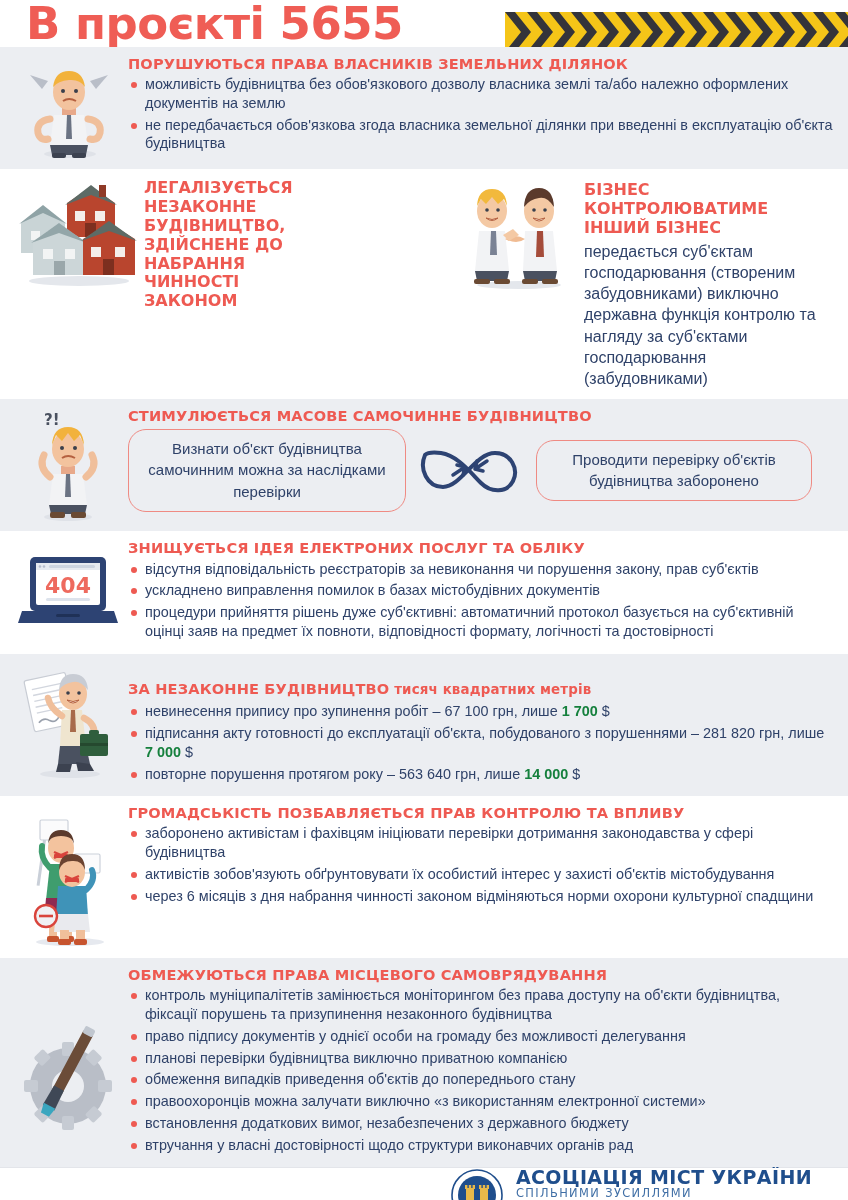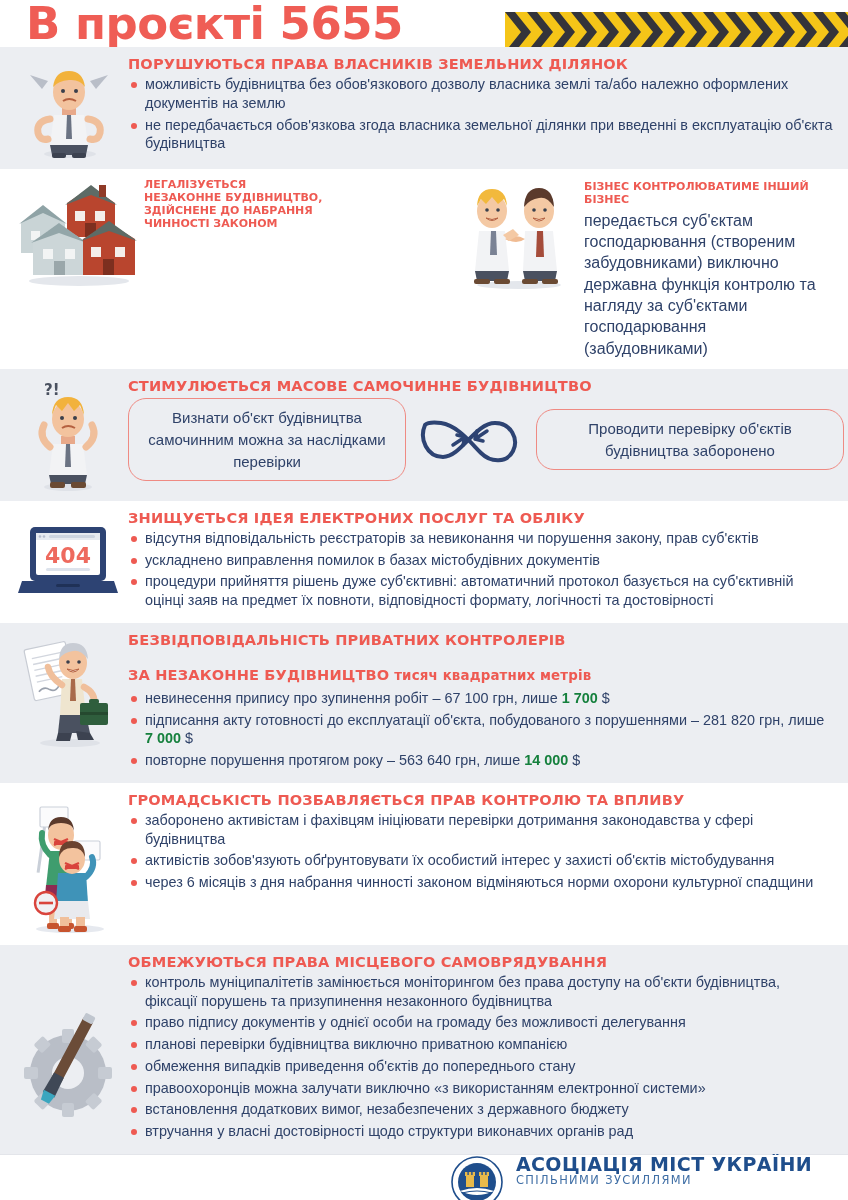--- a/index.html
+++ b/index.html
@@ -90,21 +90,21 @@
   }
   .red { color: #15803d; font-weight: bold; }
 
   
   .two-col { display: flex; width: 100%; align-items: flex-start; }
   .col-a { display: flex; align-items: flex-start; flex: 0 0 auto; }
   .col-b { display: flex; align-items: flex-start; flex: 1 1 auto; }
   .head-block {
     color: #ee5a52;
     font-weight: bold;
-    font-size: 11px;
+    font-size: 16px;
     line-height: 1.18;
     font-family: "DejaVu Sans", sans-serif;
     padding-top: 4px;
   }
   .para {
     color: #2f4269;
     font-size: 16px;
     line-height: 1.33;
     padding-top: 1px;
   }
@@ -120,21 +120,21 @@
     border: 1.6px solid #ef8a83;
     border-radius: 18px;
     background: transparent;
     color: #2f4269;
     font-size: 15px;
     text-align: center;
     padding: 8px 14px;
     line-height: 1.45;
   }
   .pill-1 { width: 278px; }
-  .pill-2 { width: 308px; }
+  .pill-2 { width: 276px; }
   .infinity { flex: 0 0 auto; width: 110px; display:flex; justify-content:center; }
 
   
   .footer {
     height: 62px;
     background: #ffffff;
     display: flex;
     justify-content: flex-end;
     padding-right: 36px;
     gap: 12px;
@@ -381,21 +381,20 @@
       <rect x="73" y="64" width="10" height="5" rx="2" fill="#2f5e3d"></rect>
       <rect x="64" y="77" width="28" height="3" fill="#25492f"></rect>
       <ellipse cx="57" cy="28" rx="14" ry="16" fill="#f3c39e"></ellipse>
       <path d="M43 24 Q44 8 57 8 Q71 8 72 24 Q64 14 57 16 Q48 17 43 24 Z" fill="#c8ccd4"></path>
       <circle cx="52" cy="27" r="1.8" fill="#3a3f4c"></circle>
       <circle cx="63" cy="27" r="1.8" fill="#3a3f4c"></circle>
       <path d="M51 34 Q57 40 63 34 Q57 37 51 34 Z" fill="#ffffff" stroke="#b5603f" stroke-width="1"></path>
     </svg>
   </div>
   <div class="content">
-    <div class="head">БЕЗВІДПОВІДАЛЬНІСТЬ ПРИВАТНИХ КОНТРОЛЕРІВ</div>
     <div class="head" style="margin-bottom:5px;margin-top:18px;">
       <span>ЗА НЕЗАКОННЕ БУДІВНИЦТВО</span><span class="thin"> тисяч квадратних метрів</span>
     </div>
     <ul class="bullets">
       <li>
         <span>невинесення припису про зупинення робіт – </span><span>67 100 грн</span><span>, лише </span><span class="red">1 700</span><span> $</span>
       </li>
       <li>
         <span>підписання акту готовності до експлуатації об'єкта, побудованого з порушеннями – </span><span>281 820 грн</span><span>, лише </span><span class="red">7 000</span><span> $</span>
       </li>

